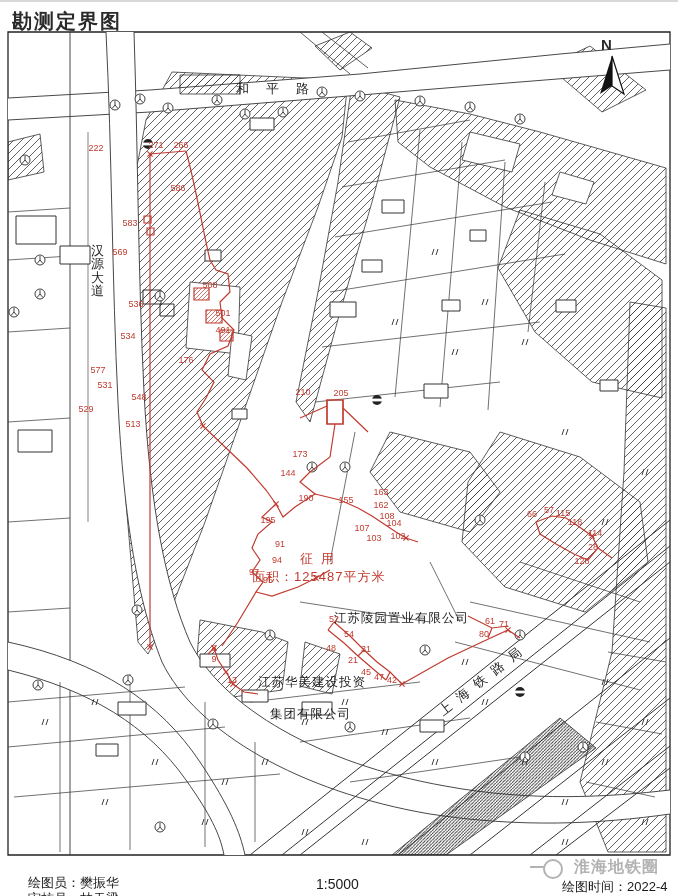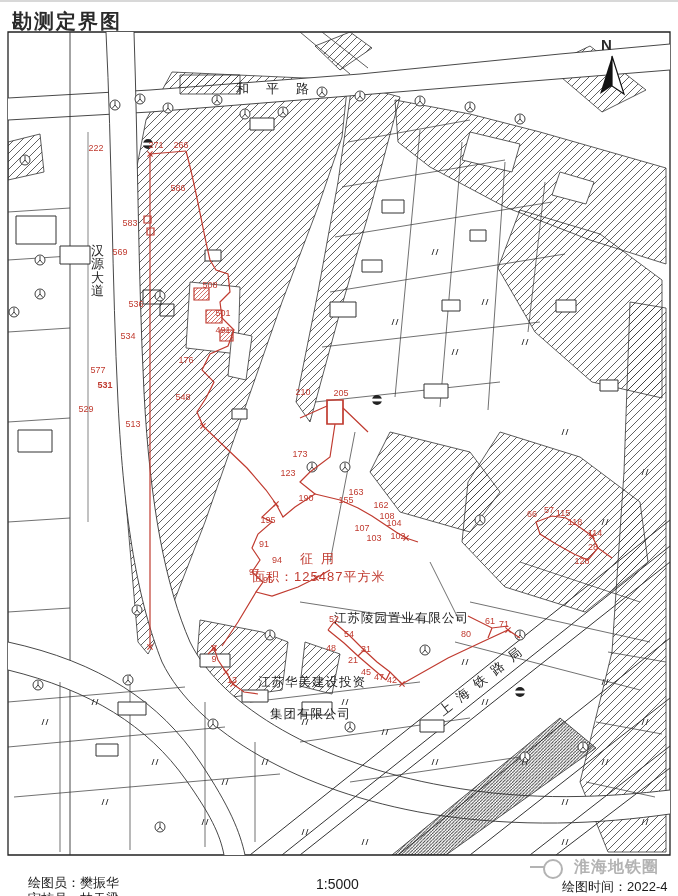--- a/index.html
+++ b/index.html
@@ -313,52 +313,52 @@
     <span class="ptlbl" style="left: 86px; top: 221px; margin-left: 44px;">583</span>
     <span class="ptlbl" style="left: 178px; top: 186px;">586</span>
     <span class="ptlbl" style="left: 120px; top: 250px;">569</span>
     <span class="ptlbl" style="left: 210px; top: 283px;">508</span>
     <span class="ptlbl" style="left: 223px; top: 311px;">501</span>
     <span class="ptlbl" style="left: 223px; top: 328px;">491</span>
     <span class="ptlbl" style="left: 136px; top: 302px;">536</span>
     <span class="ptlbl" style="left: 128px; top: 334px;">534</span>
     <span class="ptlbl" style="left: 186px; top: 358px;">176</span>
     <span class="ptlbl" style="left: 98px; top: 368px;">577</span>
-    <span class="ptlbl" style="left: 105px; top: 383px; font-weight: bold;">531</span>
-    <span class="ptlbl" style="left: 139px; top: 395px; margin-left: 44px;">548</span>
+    <span class="ptlbl" style="left: 105px; top: 383px;">531</span>
+    <span class="ptlbl" style="left: 139px; top: 395px;">548</span>
     <span class="ptlbl" style="left: 86px; top: 407px;">529</span>
     <span class="ptlbl" style="left: 133px; top: 422px;">513</span>
     <span class="ptlbl" style="left: 303px; top: 390px;">210</span>
     <span class="ptlbl" style="left: 341px; top: 391px;">205</span>
     <span class="ptlbl" style="left: 300px; top: 452px;">173</span>
-    <span class="ptlbl" style="left: 288px; top: 471px;">123</span>
+    <span class="ptlbl" style="left: 288px; top: 471px;">144</span>
     <span class="ptlbl" style="left: 306px; top: 496px;">190</span>
     <span class="ptlbl" style="left: 268px; top: 518px;">195</span>
-    <span class="ptlbl" style="left: 264px; top: 542px;">91</span>
+    <span class="ptlbl" style="left: 280px; top: 542px;">91</span>
     <span class="ptlbl" style="left: 277px; top: 558px;">94</span>
     <span class="ptlbl" style="left: 254px; top: 570px;">97</span>
     <span class="ptlbl" style="left: 268px; top: 578px;">95</span>
     <span class="ptlbl" style="left: 346px; top: 498px;">155</span>
-    <span class="ptlbl" style="left: 356px; top: 490px;">163</span>
+    <span class="ptlbl" style="left: 381px; top: 490px;">163</span>
     <span class="ptlbl" style="left: 381px; top: 503px;">162</span>
     <span class="ptlbl" style="left: 387px; top: 514px;">108</span>
     <span class="ptlbl" style="left: 394px; top: 521px;">104</span>
     <span class="ptlbl" style="left: 362px; top: 526px;">107</span>
     <span class="ptlbl" style="left: 374px; top: 536px;">103</span>
     <span class="ptlbl" style="left: 398px; top: 534px;">102</span>
     <span class="ptlbl" style="left: 532px; top: 512px;">66</span>
     <span class="ptlbl" style="left: 549px; top: 508px;">57</span>
     <span class="ptlbl" style="left: 563px; top: 511px;">115</span>
     <span class="ptlbl" style="left: 575px; top: 520px;">118</span>
     <span class="ptlbl" style="left: 595px; top: 531px;">114</span>
     <span class="ptlbl" style="left: 593px; top: 545px;">28</span>
     <span class="ptlbl" style="left: 582px; top: 559px;">128</span>
     <span class="ptlbl" style="left: 490px; top: 619px;">61</span>
     <span class="ptlbl" style="left: 504px; top: 622px;">71</span>
-    <span class="ptlbl" style="left: 466px; top: 632px;">80</span>
+    <span class="ptlbl" style="left: 484px; top: 632px;">80</span>
     <span class="ptlbl" style="left: 334px; top: 617px;">52</span>
     <span class="ptlbl" style="left: 349px; top: 632px;">54</span>
     <span class="ptlbl" style="left: 331px; top: 646px;">48</span>
     <span class="ptlbl" style="left: 366px; top: 647px;">31</span>
     <span class="ptlbl" style="left: 353px; top: 658px;">21</span>
     <span class="ptlbl" style="left: 366px; top: 670px;">45</span>
     <span class="ptlbl" style="left: 392px; top: 678px;">42</span>
     <span class="ptlbl" style="left: 379px; top: 675px;">47</span>
     <span class="ptlbl" style="left: 214px; top: 646px;">8</span>
     <span class="ptlbl" style="left: 214px; top: 657px;">9</span>

